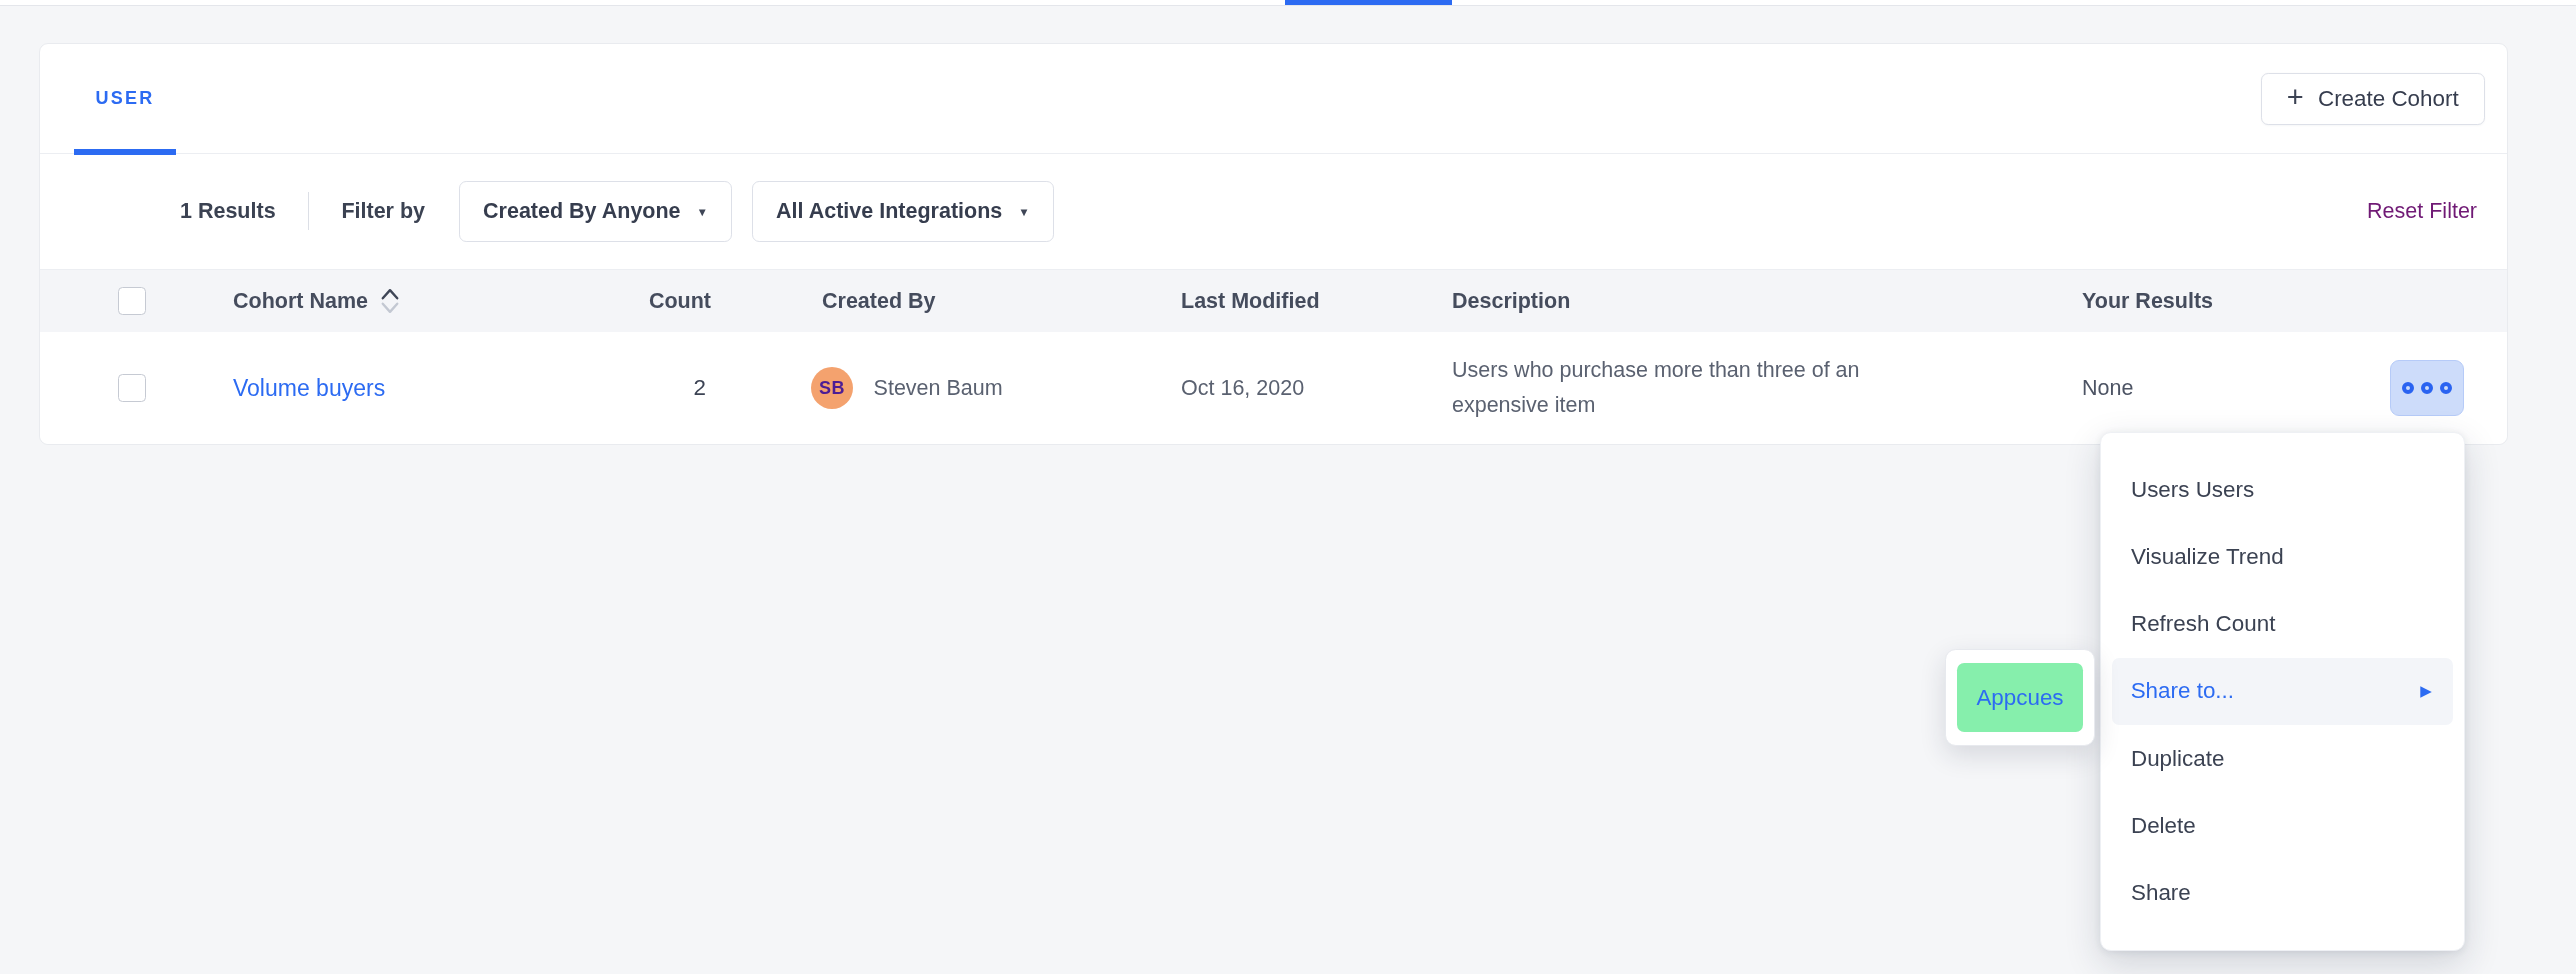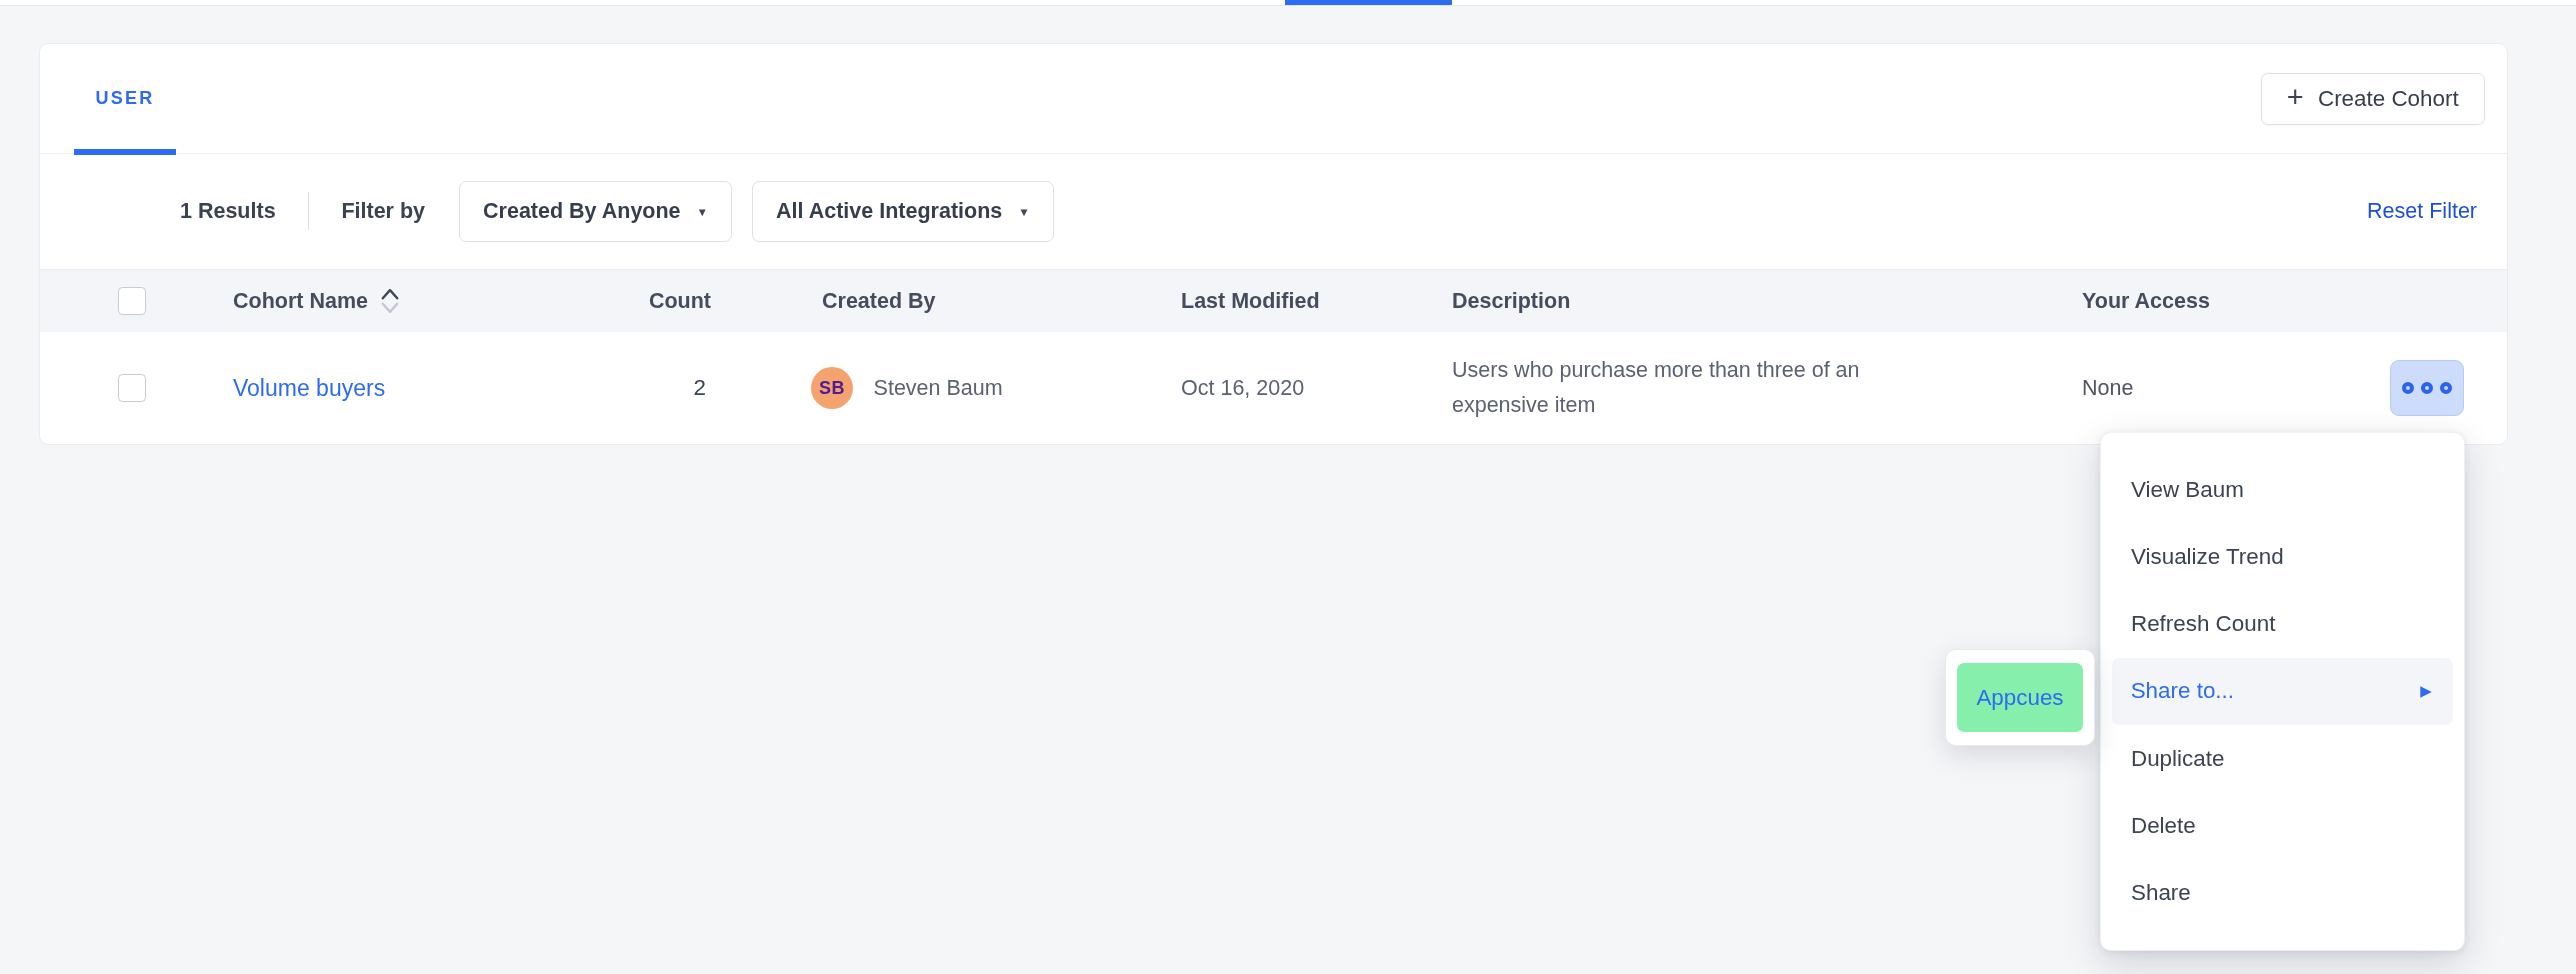--- a/index.html
+++ b/index.html
@@ -25,21 +25,21 @@
 
   
   .filter-row{position:absolute;left:0;right:0;top:109px;height:116px;display:flex;align-items:center;}
   .results{margin-left:140px;font-size:21.5px;font-weight:700;color:#3b4252;white-space:nowrap;}
   .vdiv{width:1.8px;height:38px;background:#dcdfe6;margin:0 32px;}
   .filter-by{font-size:21.5px;font-weight:700;color:#3b4252;margin-right:34px;white-space:nowrap;}
   .dropdown{height:61px;border:1.8px solid #dde0e8;border-radius:7.2px;background:#fff;display:flex;align-items:center;
        gap:16px;padding:0 23px;font-size:21.5px;font-weight:700;color:#363d4e;margin-right:20px;font-family:inherit;cursor:pointer;white-space:nowrap;}
   .caret{font-size:11.6px;color:#3f4657;}
   .spacer{flex:1;}
-  .reset{font-size:21.5px;color:#1d4ed8;margin-right:30px;cursor:pointer;text-decoration:none;white-space:nowrap;}
+  .reset{font-size:21.5px;color:#701a75;margin-right:30px;cursor:pointer;text-decoration:none;white-space:nowrap;}
   .search{width:529px;height:64px;margin-right:38px;background:#f1f2f5;border-radius:9px;display:flex;
        align-items:center;padding:0 21.5px;box-sizing:border-box;gap:16px;}
   .search input{border:none;background:transparent;outline:none;font-size:23px;color:#3b4252;width:100%;font-family:inherit;}
   .search input::placeholder{color:#9aa1ae;}
 
   
   .header-row{position:absolute;left:0;right:0;top:225px;height:64px;background:#f4f5f8;
        border-top:0.9px solid #eceef2;border-bottom:0.9px solid #eceef2;box-sizing:border-box;}
   .data-row{position:absolute;left:0;right:0;top:288px;bottom:0;background:#fff;border-radius:0 0 9px 9px;}
   .cb{position:absolute;left:78px;top:50%;transform:translateY(-50%);width:28px;height:28px;background:#fff;
@@ -124,21 +124,21 @@
         <span>Cohort Name</span>
         <svg class="sort-icon" width="20" height="29" viewBox="0 0 22 32">
           <path d="M3 13 L11 4 L19 13" fill="none" stroke="#3f4657" stroke-width="2.6" stroke-linecap="round" stroke-linejoin="round"></path>
           <path d="M3 19 L11 28 L19 19" fill="none" stroke="#c3c8d2" stroke-width="2.6" stroke-linecap="round" stroke-linejoin="round"></path>
         </svg>
       </div>
       <div class="hc h-count">Count</div>
       <div class="hc h-created">Created By</div>
       <div class="hc h-last">Last Modified</div>
       <div class="hc h-desc">Description</div>
-      <div class="hc h-access">Your Access</div>
+      <div class="hc h-access">Your Results</div>
     </div>
 
     <div class="data-row">
       <span class="cb"></span>
       <a class="cell name">Volume buyers</a>
       <div class="cell count">2</div>
       <div class="cell created">
         <span class="avatar" style="background: rgb(244, 162, 110);">SB</span>
         <span>Steven Baum</span>
       </div>
@@ -153,21 +153,21 @@
           <span class="dot"></span>
             <span class="dot"></span>
             <span class="dot"></span>
         </span>
       </button>
     </div>
 
   </div>
 
   <div class="menu">
-    <div class="menu-item">View Baum</div>
+    <div class="menu-item">Users Users</div>
     <div class="menu-item">Visualize Trend</div>
     <div class="menu-item">Refresh Count</div>
     <div class="menu-item hl">
       <span>Share to...</span>
       <span class="subarrow">▶</span>
     </div>
     <div class="menu-item">Duplicate</div>
     <div class="menu-item">Delete</div>
     <div class="menu-item">Share</div>
   </div>

